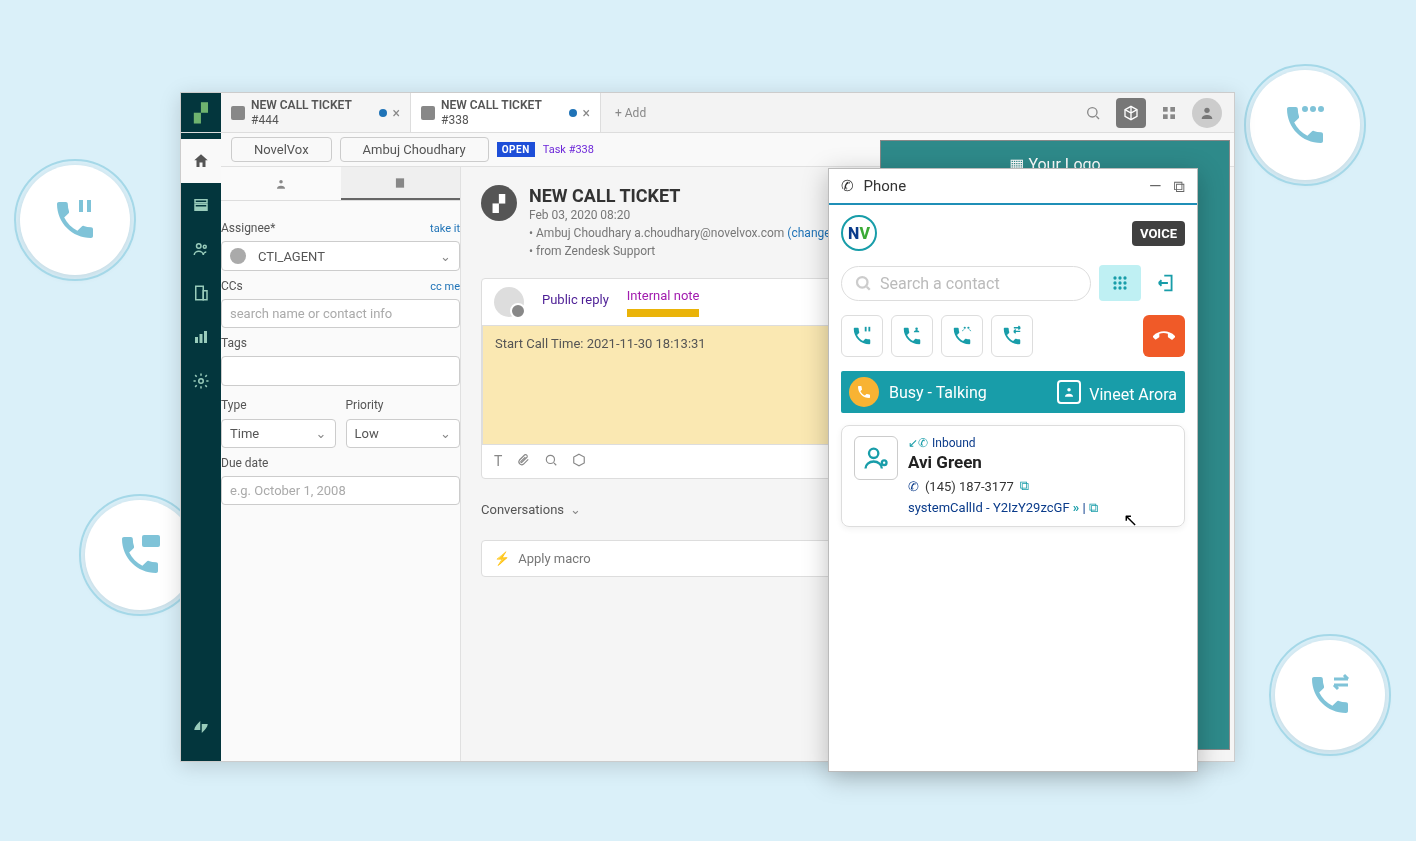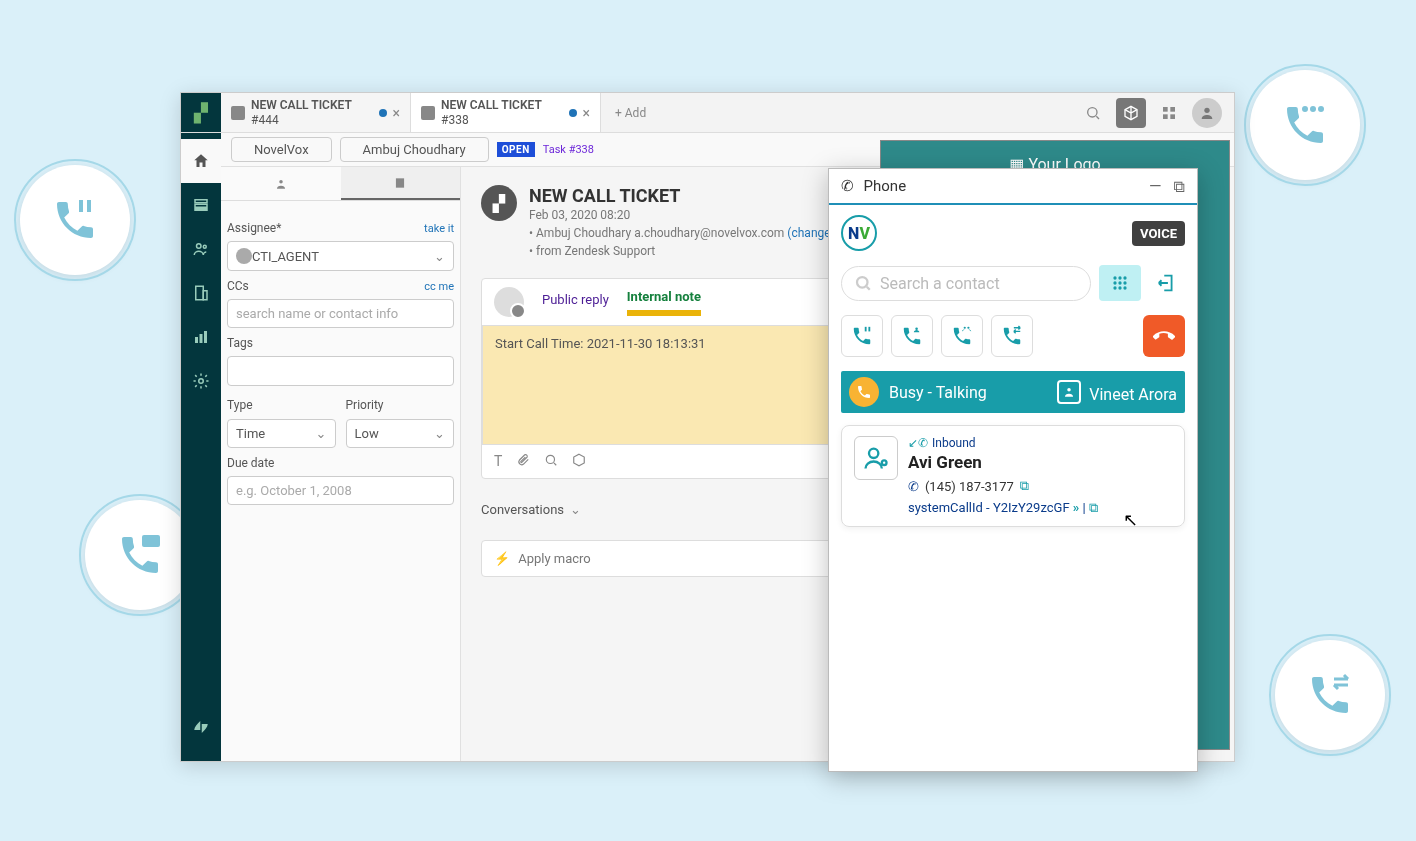--- a/index.html
+++ b/index.html
@@ -33,43 +33,43 @@
 .sb-item svg{width:18px;height:18px}
 .crumb{position:absolute;left:40px;top:40px;right:0;height:34px;background:#f9f9f9;border-bottom:1px solid #e0e0e0;display:flex;align-items:center;padding-left:10px;gap:8px}
 .pill{border:1px solid #ccc;border-radius:4px;padding:4px 22px;font-size:13px;color:#555;cursor:pointer}
 .badge-open{background:#1d4ed8;color:#fff;font-size:10px;font-weight:700;padding:2px 5px;border-radius:0;letter-spacing:0.5px}
 .tasktxt{font-size:11px;color:#6d28d9}
 .leftpanel{position:absolute;left:40px;top:74px;width:240px;bottom:0;background:#fafafa;border-right:1px solid #e0e0e0}
 .lp-tabs{display:flex;height:34px;border-bottom:1px solid #ddd}
 .lp-tab{flex:1;display:flex;align-items:center;justify-content:center;cursor:pointer;color:#888}
 .lp-tab.active{border-bottom:2px solid #666;background:#efefef}
 .lp-tab svg{width:14px;height:14px}
-.lp-body{padding:12px 6px}
+.lp-body{padding:12px 0}
 .fld-row{display:flex;justify-content:space-between;align-items:baseline;margin-top:8px}
 .fld-label{font-size:12px;color:#555}
 .link{font-size:11px;color:#1f73b7;cursor:pointer}
 .sel,.inp{width:100%;border:1px solid #ccc;border-radius:4px;padding:6px 8px;font-size:13px;color:#555;background:#fff;margin-top:6px;display:flex;align-items:center;justify-content:space-between}
 .inp{color:#aaa}
 .caret{color:#888}
-.sel-gray{display:flex;align-items:flex-end;gap:0}
+.sel-gray{display:flex;align-items:flex-end;gap:12px}
 .sel-gray .av2{width:16px;height:16px;border-radius:50%;background:#aaa}
 .two-col{display:flex;gap:10px;margin-top:8px}
 .two-col>div{flex:1}
 .mainpanel{position:absolute;left:280px;top:74px;right:0;bottom:0;background:#f5f5f5}
 .ticket-head{padding:18px 20px;display:flex;gap:12px}
 .ticket-avatar{width:36px;height:36px;border-radius:50%;background:#555;display:flex;align-items:center;justify-content:center;color:#fff}
 .tk-title{font-size:18px;font-weight:700;color:#333}
 .tk-meta{font-size:12px;color:#777;line-height:1.5}
 .tk-meta .lnk{color:#1f73b7;cursor:pointer}
 .reply-box{margin:0 20px;background:#fff;border:1px solid #ddd;border-radius:4px}
 .reply-head{display:flex;align-items:center;padding:8px 12px;gap:18px;position:relative}
 .rh-av{width:30px;height:30px;border-radius:50%;background:#ddd;position:relative}
 .rh-av::after{content:"";position:absolute;right:-2px;bottom:-2px;width:12px;height:12px;border-radius:50%;background:#888;border:2px solid #fff}
 .rh-tab{font-size:13px;color:#4c1d95;cursor:pointer;padding-bottom:6px}
-.rh-tab.active{color:#15803d;font-weight:700;border-bottom:6px solid #eab308}
+.rh-tab.active{color:#a21caf;font-weight:400;border-bottom:8px solid #eab308}
 .reply-body{background:#fae8b2;border:1px solid #ddd;padding:10px 12px;font-size:13px;color:#555;min-height:120px;margin:0 0 0 0}
 .reply-tools{padding:8px 12px;display:flex;gap:14px;color:#888;font-size:14px}
 .conv-bar{display:flex;justify-content:space-between;padding:18px 20px 10px;font-size:13px;color:#555}
 .conv-left{display:flex;align-items:center;gap:6px;cursor:pointer}
 .conv-right{display:flex;gap:28px}
 .cv-tab{display:flex;align-items:center;gap:6px;cursor:pointer}
 .cv-tab.active{border-bottom:2px solid #1f73b7;padding-bottom:8px;color:#1f73b7}
 .cv-badge{background:#1f73b7;color:#fff;border-radius:10px;padding:1px 8px;font-size:11px}
 .cv-badge.gray{background:#fff;border:1px solid #aaa;color:#777}
 .macro{margin:8px 20px 0;border:1px solid #ddd;border-radius:4px;background:#fff;padding:10px 12px;display:flex;align-items:center;justify-content:space-between;color:#777;font-size:13px;cursor:pointer}

